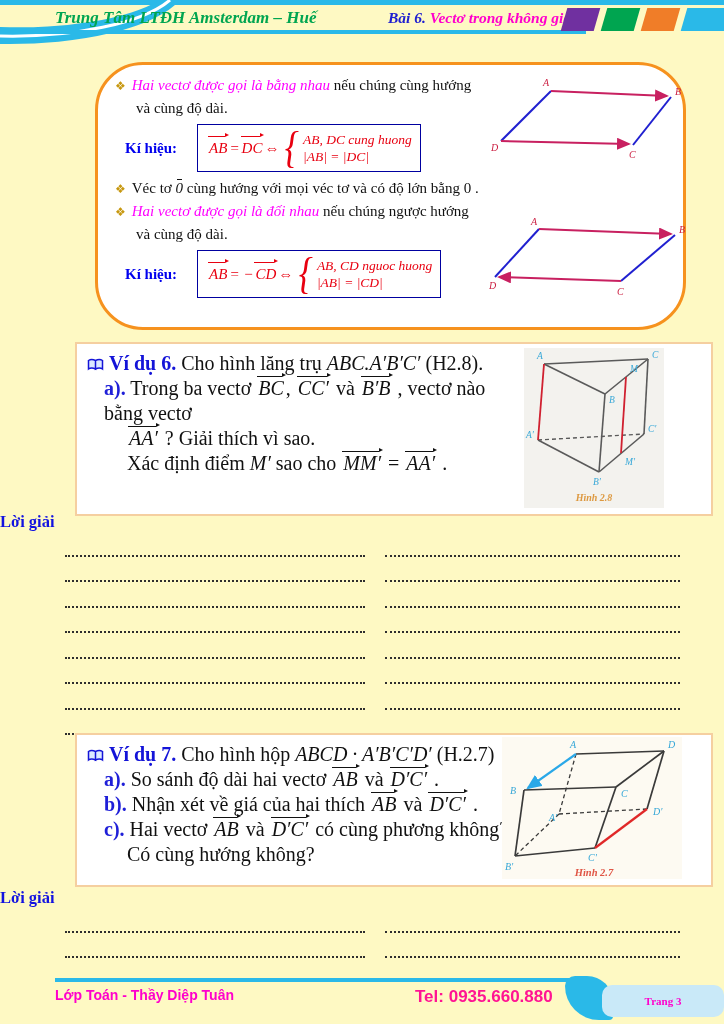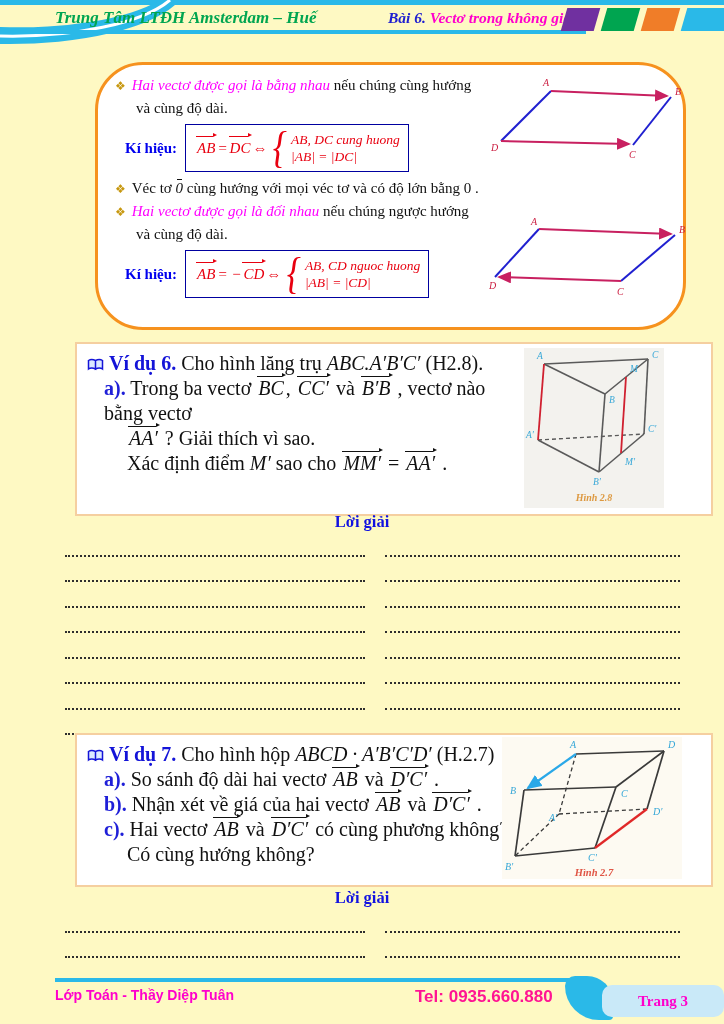--- a/index.html
+++ b/index.html
@@ -19,21 +19,21 @@
   .deco-o{left:644px;width:33px;background:#f07d28;}
   .deco-c{left:684px;width:46px;background:#2ab9e8;}
   .sec-title{position:absolute;left:52px;top:38px;font-size:17px;font-weight:bold;color:#17365d;}
   
   .theory-box{position:absolute;left:95px;top:62px;width:585px;height:262px;
               border:3px solid #f6921e;border-radius:48px;background:#fff;}
   .theory-text{position:absolute;left:17px;top:9px;width:368px;font-size:15px;line-height:22px;}
   .bullet{margin:0;padding-left:21px;text-indent:-21px;}
   .blt{color:#c79810;font-size:12px;padding-right:6px;font-style:normal;}
   .mag{color:#ff00ff;font-style:italic;}
-  .kih-row{display:flex;align-items:center;margin:5px 0 5px 10px;}
+  .kih-row{display:flex;align-items:center;margin:5px 0 5px 10px;gap:12px;}
   .kih{color:#0000ee;font-weight:bold;margin-right:8px;white-space:nowrap;}
   .fbox{display:inline-flex;align-items:center;border:1.7px solid #0000a0;padding:3px 8px 3px 9px;
         color:#e80010;font-style:italic;font-size:15px;white-space:nowrap;}
   .brace{font-size:44px;font-weight:300;line-height:40px;margin:0 2px 0 4px;transform:scaleX(.8);}
   .cases{display:inline-flex;flex-direction:column;font-size:13.5px;line-height:17.5px;}
   .vec{position:relative;font-style:italic;padding:0 2px;}
   .vec::before{content:"";position:absolute;left:1px;right:4px;top:-1.5px;border-top:1.3px solid currentColor;}
   .vec::after{content:"";position:absolute;right:0;top:-4px;width:0;height:0;
               border-left:4px solid currentColor;border-top:2.5px solid transparent;border-bottom:2.5px solid transparent;}
   .bar{position:relative;}
@@ -45,36 +45,36 @@
   .ex6{top:342px;height:170px;}
   .ex7{top:733px;height:150px;}
   .ex-text{position:absolute;left:10px;top:7px;width:440px;font-size:20px;line-height:25px;}
   .ex-tag{color:#1414d8;font-weight:bold;}
   .blab{color:#1f1fd8;font-weight:bold;}
   .ex-ind{padding-left:17px;}
   .ex-ind2{padding-left:40px;}
   .bookicon{display:inline-block;vertical-align:-1px;margin-right:5px;}
   .figpanel{position:absolute;}
   
-  .sol-title{position:absolute;left:0;width:724px;text-align:center;font-size:16.5px;font-weight:bold;color:#1212e0;}
+  .sol-title{position:absolute;left:0;width:724px;font-size:16.5px;font-weight:bold;color:#1212e0;}
   .st1{top:512px;} .st2{top:888px;}
   .ans-rows{position:absolute;left:65px;width:615px;}
   .ar1{top:534px;} .ar2{top:910px;}
   .ans-row{display:grid;grid-template-columns:300px 1fr;column-gap:20px;height:25.5px;align-items:end;}
   .ans-row::before,.ans-row::after{content:"";display:block;border-bottom:2px dotted #2e2e2e;height:0;margin-bottom:3px;}
   
   .foot-line{position:absolute;left:55px;top:978px;width:530px;height:4px;background:#2ab9e8;}
   .foot-left{position:absolute;left:55px;top:987px;font-size:14px;font-weight:bold;color:#ff00cc;
              font-family:"Liberation Sans",sans-serif;}
   .foot-tel{position:absolute;left:415px;top:987px;font-size:17px;font-weight:bold;color:#ff1493;
             font-family:"Liberation Sans",sans-serif;}
   .foot-blob{position:absolute;left:565px;top:976px;width:48px;height:44px;background:#2ab9e8;
              border-radius:10px 26px 4px 34px;}
   .page-chip{position:absolute;left:602px;top:985px;width:122px;height:32px;background:#c9e9f8;
-             border-radius:10px;text-align:center;line-height:32px;font-size:15px;font-weight:bold;color:#ff00cc;}
+             border-radius:10px;text-align:center;line-height:32px;font-size:11px;font-weight:bold;color:#ff00cc;}
   svg text{font-family:"Liberation Serif",serif;}
 </style>
 </head>
 <body>
 
 <div class="page">
 
   <div class="topbar"></div>
   <svg class="corner" width="200" height="46">
     <path d="M0,44 A178,62 0 0 0 180,0 L160,0 A160,52 0 0 1 0,27 Z" fill="#2ab9e8"></path>
@@ -222,21 +222,21 @@
     <div class="ex-text">
       <div>
         <svg class="bookicon" width="17" height="13">
           <path d="M1.5,2.5 Q4.5,0.5 8.5,2.5 L8.5,11 Q4.5,9 1.5,11 Z M8.5,2.5 Q12.5,0.5 15.5,2.5 L15.5,11 Q12.5,9 8.5,11 Z" fill="#dce9ff" stroke="#1414d8" stroke-width="1.5"></path>
         </svg><span class="ex-tag">Ví dụ 7.</span><span> Cho hình hộp </span><span class="mi">ABCD · A′B′C′D′</span><span> (H.2.7)</span>
       </div>
       <div class="ex-ind">
         <span class="blab">a).</span><span> So sánh độ dài hai vectơ </span><span class="vec">AB</span><span> và </span><span class="vec">D′C′</span><span> .</span>
       </div>
       <div class="ex-ind">
-        <span class="blab">b).</span><span> Nhận xét về giá của hai vectơ </span><span class="vec">AB</span><span> và </span><span class="vec">D′C′</span><span> .</span>
+        <span class="blab">b).</span><span> Nhận xét về giá của hai thích </span><span class="vec">AB</span><span> và </span><span class="vec">D′C′</span><span> .</span>
       </div>
       <div class="ex-ind">
         <span class="blab">c).</span><span> Hai vectơ </span><span class="vec">AB</span><span> và </span><span class="vec">D′C′</span><span> có cùng phương không?</span>
       </div>
       <div class="ex-ind2">Có cùng hướng không?</div>
     </div>
 
     <svg class="figpanel" style="left:425px;top:2px;" width="180" height="142">
       <rect x="0" y="0" width="180" height="142" fill="#fdfaf2"></rect>
       <defs>

